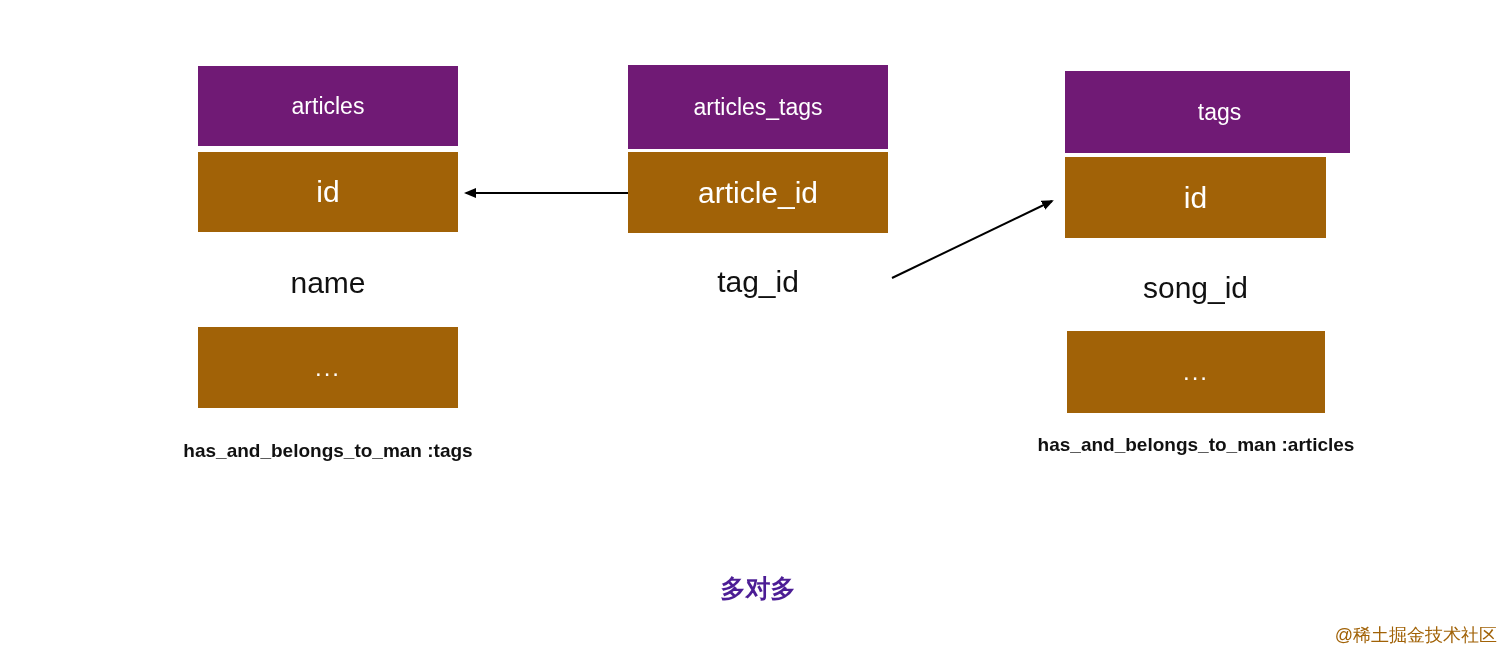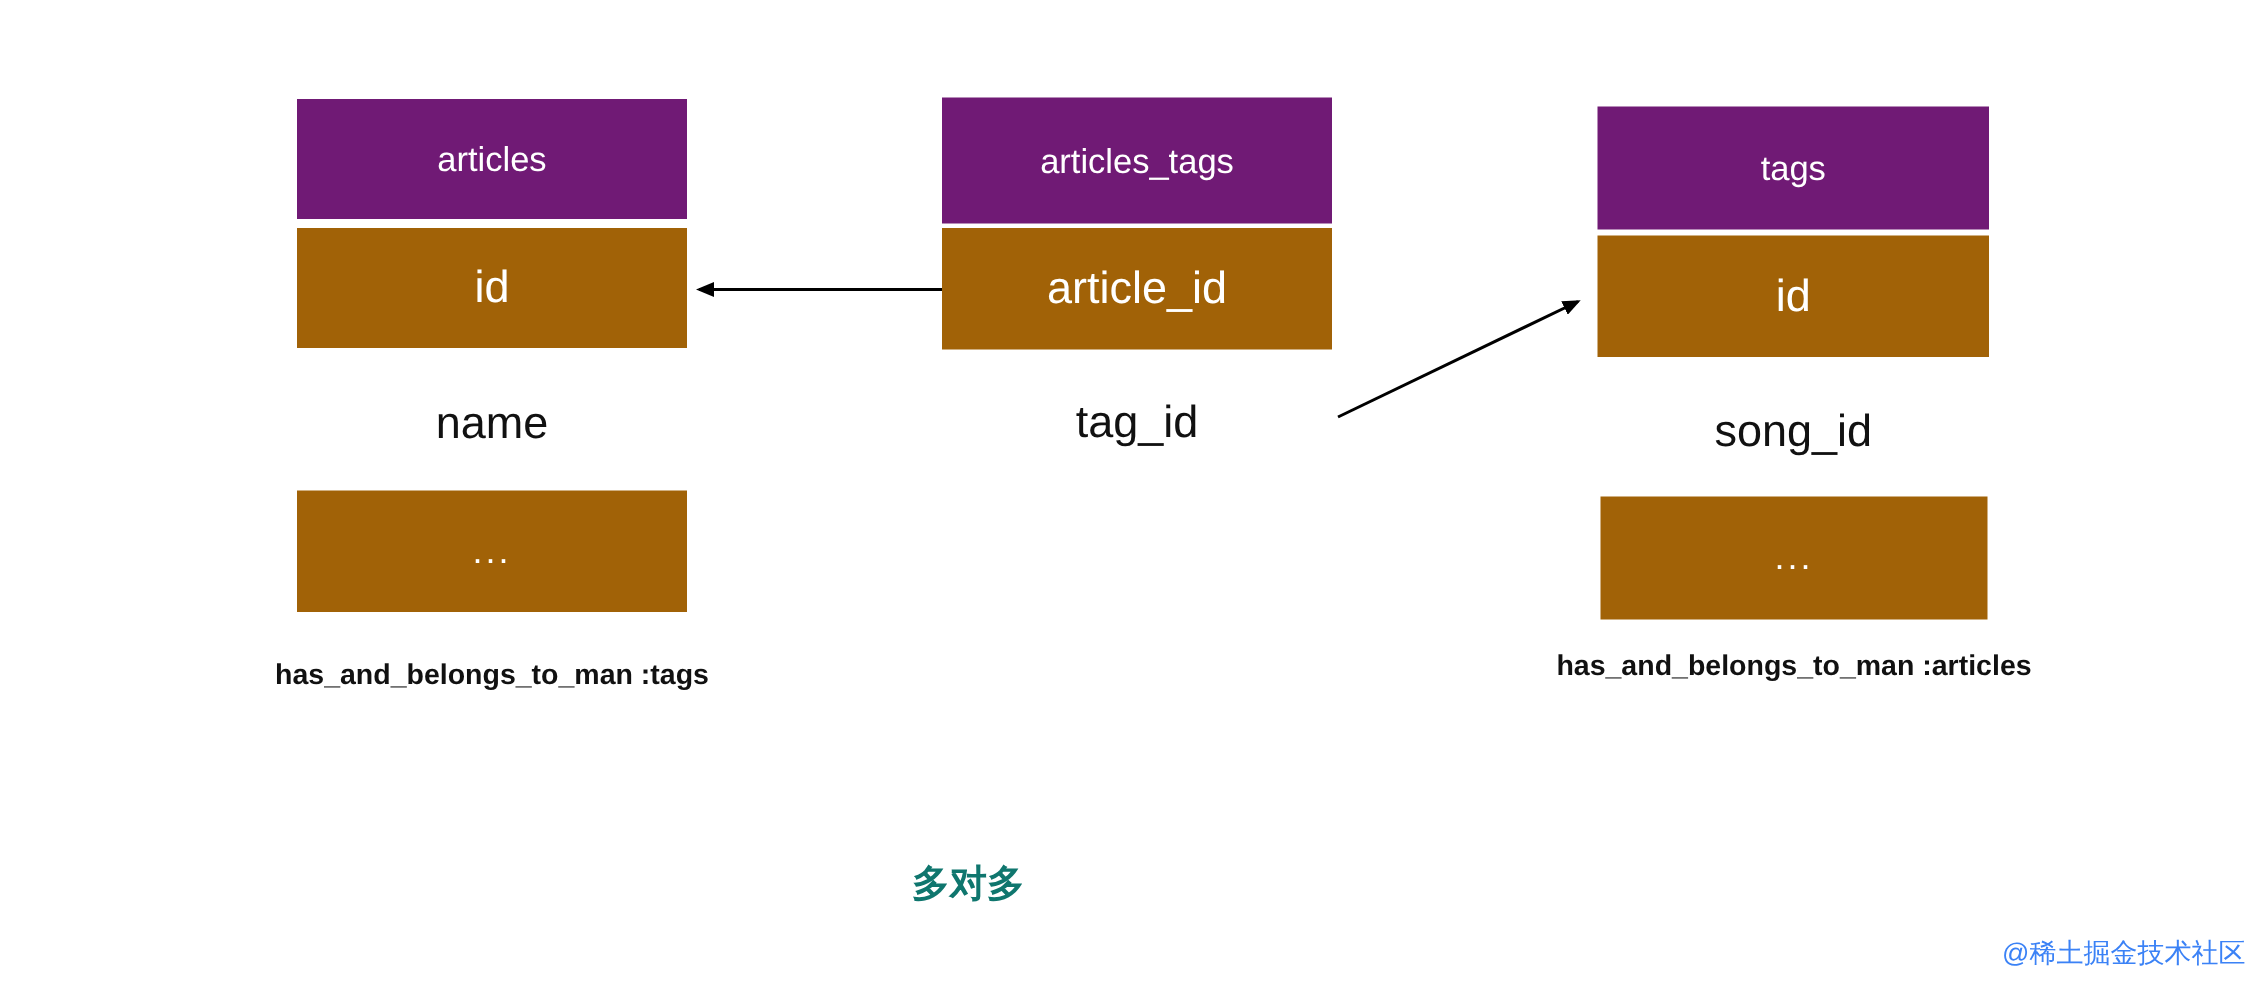--- a/index.html
+++ b/index.html
@@ -45,26 +45,27 @@
     line-height: 0.5;
   }
   .caption {
     color: #111111;
     font-size: 19px;
     font-weight: bold;
     text-align: center;
     white-space: nowrap;
   }
   .diagram-title {
-    color: #0f766e;
+    color: #4c1d95;
     font-size: 25px;
     font-weight: bold;
+    text-align: center;
   }
   .watermark {
-    color: #3b82f6;
+    color: #a16207;
     font-size: 18px;
     text-align: right;
   }
   svg.arrows {
     position: absolute;
     left: 0;
     top: 0;
     pointer-events: none;
   }
 </style>
@@ -90,21 +91,21 @@
   <div class="abs tbl-header" style="left:628px; top:65px; width:260px; height:84px;">
     <span>articles_tags</span>
   </div>
   <div class="abs tbl-row-gray" style="left:628px; top:152px; width:260px; height:81px;">
     <span>article_id</span>
   </div>
   <div class="abs tbl-row-plain" style="left:628px; top:261px; width:260px; height:42px;">
     <span>tag_id</span>
   </div>
 
-  <div class="abs tbl-header" style="left:1065px; top:71px; width:261px; height:82px;">
+  <div class="abs tbl-header" style="left:1065px; top:71px; width:261px; height:82px;padding-left:24px;">
     <span>tags</span>
   </div>
   <div class="abs tbl-row-gray" style="left:1065px; top:157px; width:261px; height:81px;">
     <span>id</span>
   </div>
   <div class="abs tbl-row-plain" style="left:1065px; top:267px; width:261px; height:42px;">
     <span>song_id</span>
   </div>
   <div class="abs tbl-row-gray dots-row" style="left:1067px; top:331px; width:258px; height:82px;">
     <span>...</span>

